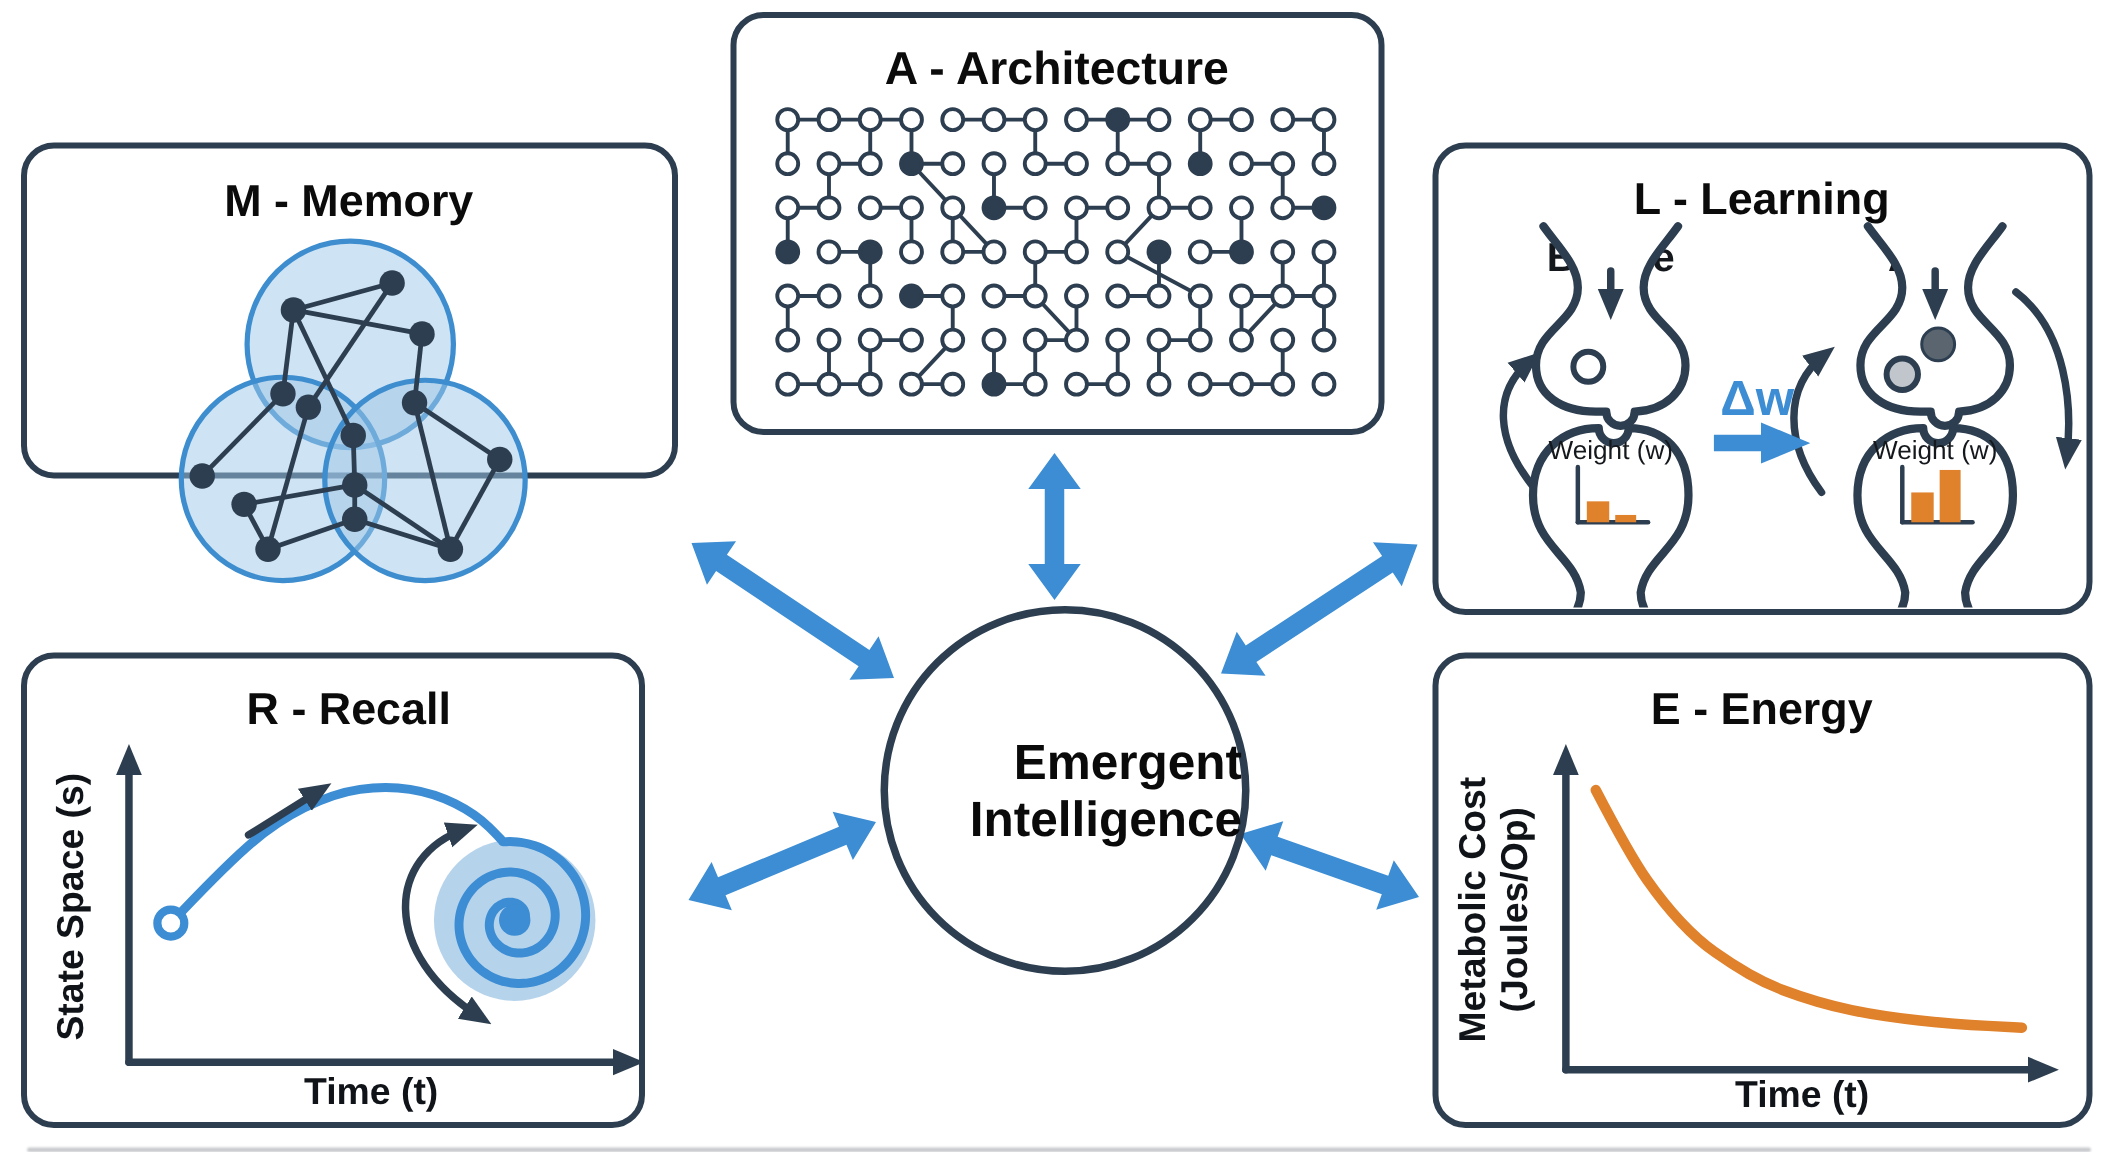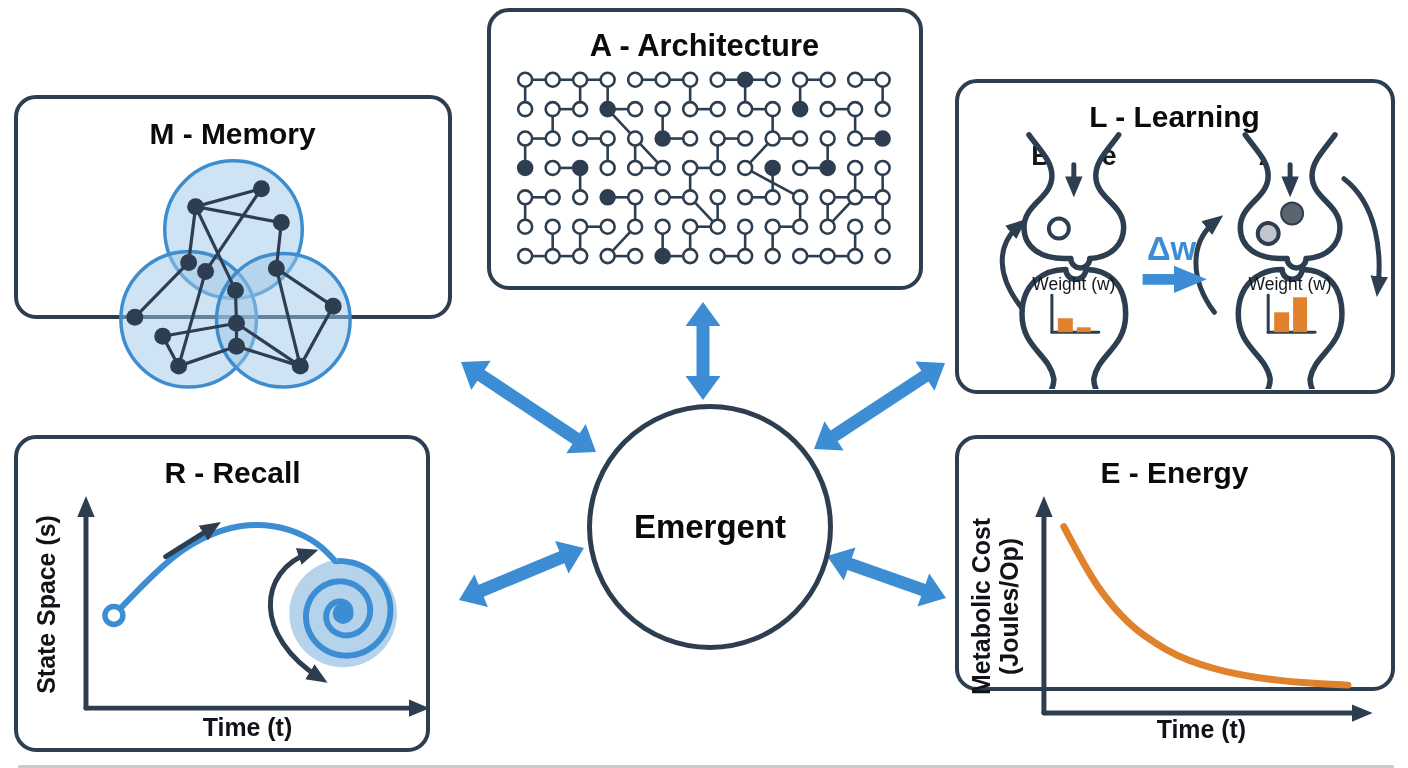--- a/index.html
+++ b/index.html
@@ -19,21 +19,21 @@
         text-anchor:middle;}
   .dwlbl{font-family:"Liberation Sans",sans-serif;font-weight:bold;font-size:33px;
          fill:#3c8dd3;text-anchor:middle;}
   .outline{fill:#ffffff;stroke:#2d3e50;stroke-width:5.5;stroke-linecap:round;
            stroke-linejoin:round;}
   .axis{stroke:#2d3e50;stroke-width:5;stroke-linecap:round;}
   .thin{stroke:#2d3e50;stroke-width:3;stroke-linecap:round;}
   .darkarrow{fill:none;stroke:#2d3e50;stroke-width:5;stroke-linecap:round;}
   #center-circle{position:absolute;left:587px;top:404px;width:236px;height:236px;
     background:#fff;border:5px solid #2d3e50;border-radius:50%;display:flex;
-    flex-direction:row;align-items:center;justify-content:center;z-index:3;}
+    flex-direction:column;align-items:flex-end;justify-content:center;z-index:3;}
   #center-circle div{font-weight:bold;font-size:33px;color:#0a0a0a;line-height:1.16;}
   #connector-layer{position:absolute;left:0;top:0;z-index:1;}
   #bottom-artifact{position:absolute;left:18px;right:14px;bottom:0;height:3px;
     background:rgba(110,116,124,0.38);filter:blur(0.7px);border-radius:2px;}
 </style>
 </head>
 <body>
 
 <div id="canvas">
 
@@ -269,21 +269,21 @@
           <circle cx="117" cy="219" r="8.5" fill="#2d3e50"></circle>
           <circle cx="145" cy="238" r="8.5" fill="#2d3e50"></circle>
           <circle cx="219" cy="225" r="8.5" fill="#2d3e50"></circle>
           <circle cx="219" cy="248" r="8.5" fill="#2d3e50"></circle>
           <circle cx="161" cy="268" r="8.5" fill="#2d3e50"></circle>
           <circle cx="283" cy="268" r="8.5" fill="#2d3e50"></circle>
         </g>
     </svg>
   </div>
 
-  <div class="panel" style="left:955px;top:79px;width:440px;height:315px">
+  <div class="panel" style="left:955px;top:95px;width:440px;height:315px">
     <svg viewBox="0 0 432 307" width="431" height="306">
       <defs>
         <marker id="mk-l" viewBox="0 0 12 10" refX="7" refY="5" markerWidth="4.2" markerHeight="4.2" orient="auto-start-reverse">
           <path d="M0 0 L12 5 L0 10 Z" fill="#2d3e50"></path>
         </marker>
         <marker id="mk-lb" viewBox="0 0 12 10" refX="6" refY="5" markerWidth="3" markerHeight="3.4" orient="auto">
           <path d="M0 0 L12 5 L0 10 Z" fill="#3c8dd3"></path>
         </marker>
       </defs>
       <text class="ptitle" x="216" y="44">L - Learning</text>
@@ -343,37 +343,38 @@
       <text class="axlbl" x="230" y="298">Time (t)</text>
       <circle cx="326" cy="175" r="54" fill="#a9cbe9" fill-opacity="0.85"></circle>
       <path fill="none" stroke="#3c8dd3" stroke-width="6" stroke-linecap="round" d="M 96 177 Q 128 143 146.5 126.5 Q 165 110 185 100 Q 205 90 222.5 87.5 Q 240 85 256 87.5 Q 272 90 286 97 Q 300 104 309 113 Q 318 122 317.8544866764339 122.32625897422885 Q 317.70897335286776 122.6525179484577 320.20016578856826 122.53158143590532 Q 322.6913582242687 122.41064492335295 325.1684315949208 122.5249139571634 Q 327.64550496557285 122.63918299097386 330.0864298848009 122.98492467325792 Q 332.52735480402896 123.330666355542 334.91067877763294 123.90210126704994 Q 337.294002751237 124.47353617855791 339.5990386975338 125.262913736617 Q 341.9040746438306 126.05229129467608 344.111080364353 127.0499823223418 Q 346.31808608487535 128.04767335000753 348.4084331292639 129.24227882375513 Q 350.49878017365256 130.43688429750273 352.45511065640915 131.8153591015856 Q 354.4114411391657 133.19383390566847 356.2178111920699 134.7416242943064 Q 358.02418124497416 136.28941468294434 359.6661899261112 137.99060803784803 Q 361.30819860724824 139.69180139275173 362.77310123436735 141.5292867640784 Q 364.2380038614865 143.36677213540503 365.5148088923539 145.32240996986897 Q 366.7916139232214 147.2780478043329 367.871162667219 149.33284719551375 Q 368.95071141121656 151.3876465866946 369.82574002309883 153.52194833008826 Q 370.7007686349811 155.65625007348194 371.36595201183326 157.84991377286724 Q 372.0311353886854 160.04357747225254 372.4831127630964 162.2761709246774 Q 372.9350901375075 164.50876437710227 373.17247233216096 166.7597534612547 Q 373.4098545268145 169.0107425454071 373.4332130064897 171.25967985218878 Q 373.45657148616493 173.50861715897045 373.26840951094397 175.73532763344997 Q 373.080247535723 177.96203810792946 372.68495388247425 180.14680001807415 Q 372.28966022922543 182.3315619282188 371.69344610568726 184.4552815373072 Q 371.0972319821491 186.57900114639563 370.30805190775595 188.62337954207058 Q 369.51887183336277 190.66775793774553 368.54632940200077 192.6154485604277 Q 367.5737869706387 194.56313918310985 366.4290265415493 196.3978946989784 Q 365.28426611246 198.23265021484696 363.9798515953955 199.93945749271953 Q 362.67543707833096 201.6462647705921 361.22521908677925 203.21146684661585 Q 359.7750010952275 204.77666892263963 358.1939738361792 206.1880729704626 Q 356.61294657713097 207.59947701828554 354.91709592668593 208.84644748396562 Q 353.2212452762409 210.09341794964567 351.42738955672394 211.1669541585606 Q 349.633533837207 212.24049036747553 347.75915886289954 213.133288063463 Q 345.88478388859215 214.0260857594505 343.94787388334555 214.73258219284173 Q 342.01096387809895 215.439078626233 340.0298298887899 215.95548096583394 Q 338.0486958994809 216.47188330543491 336.0418033344584 216.79618030834052 Q 334.0349107694359 217.12047731124616 332.0207076808914 217.25243434214065 Q 330.0065045923469 217.38439137303513 328.00325229617346 217.32552901985088 Q 326 217.26666666666665 324.02560758657756 217.02022335070595 Q 322.05121517315513 216.77378003474524 320.1230794081389 216.34465915921544 Q 318.19494364312266 215.91553828368563 316.32979568937697 215.3102406037375 Q 314.46464773563133 214.70494292378933 312.6784080467261 213.93148495232157 Q 310.8921683578208 213.15802698085383 309.19981100088165 212.2258463663967 Q 307.5074536439425 211.29366575193953 305.9228812061291 210.2135146767838 Q 304.33830876831576 209.1333636016281 302.8742388878792 207.9171913490704 Q 301.4101690074426 206.7010190965127 300.07803344836753 205.36184502479193 Q 298.74589788929245 204.02267095307113 297.55575494921254 202.57444918956207 Q 296.36561200913263 201.12622742605305 295.32607291481736 199.583704657959 Q 294.2865338205021 198.04118188986496 293.4047036251144 196.41974967655804 Q 292.52287342972664 194.79831746325112 291.80430678261894 193.11386053022102 Q 291.0857401355112 191.42940359719094 290.5344121499717 189.69814559209033 Q 289.9830841644322 187.96688758698974 289.6013764629205 186.20523578446492 Q 289.2196687614088 184.4435839819401 289.00837063282927 182.66797441589438 Q 288.7970725042498 180.8923648498487 288.75539696508474 179.1191093297319 Q 288.71372142591974 177.34585380961514 288.8393358379174 175.59099024162012 Q 288.9649502499151 173.8361266736251 289.2540210128062 172.11527405879107 Q 289.54309177569735 170.39442144395704 289.99034248532473 168.7226408637335 Q 290.43759319495206 167.05086028350996 291.0363755364102 165.4425231100476 Q 291.63515787786844 163.83418593658524 292.3775344108485 162.3028504207216 Q 293.1199109438286 160.77151490485792 293.9967488343353 159.3298122003825 Q 294.87358672484197 157.88810949590706 295.8746613846935 156.54764007523704 Q 296.8757360445451 155.207170654567 297.9898435583591 153.97841195953637 Q 299.1039510721731 152.74965326450575 300.3190282215593 151.64187931772562 Q 301.53410537094544 150.53410537094547 302.8373560079152 149.55531894934387 Q 304.14060664488494 148.57653252774227 305.51863312147526 147.73341037169877 Q 306.8966595980656 146.89028821565523 308.33559792715994 146.18813961588896 Q 309.77453625625424 145.48599101612268 311.26019365973474 144.92872998748132 Q 312.74585106321524 144.37146895883996 314.2638445579418 143.96160007667345 Q 315.7818380526684 143.55173119450694 317.31773273225883 143.2903490366968 Q 318.8536274118493 143.02896687888662 320.3930731026212 142.9157688861137 Q 321.9325187933931 142.80257089334083 323.46138379578076 142.83588333305855 Q 324.9902487981684 142.86919577277627 326.4947494699909 143.04601236981006 Q 327.9992501418134 143.22282896684385 329.46607513637434 143.53886164670524 Q 330.93290013093525 143.85489432656667 332.3493281704016 144.30463540752828 Q 333.76575620986785 144.75437648848992 335.11976635192616 145.33117155621264 Q 336.4737764939844 145.90796662393535 337.7541499365483 146.6040972288878 Q 339.0345233791121 147.30022783384027 340.2309359428933 148.10700306772037 Q 341.42734850667455 148.91377830160047 342.5304530377244 149.82163423517602 Q 343.6335575687742 150.7294901687516 344.6350556115589 151.7280960705956 Q 345.63655365434363 152.72670197243957 346.52925585941705 153.8050721764409 Q 347.4219580644905 154.88344238044223 348.1998329121878 156.03005263010684 Q 348.97770775988505 157.17666287977144 349.6359183014982 158.37956994945455 Q 350.2941288431113 159.58247701913766 350.8290572825034 160.82944039660927 Q 351.3639857218955 162.0764037740809 351.7732457822543 163.35500818524017 Q 352.1825058426132 164.63361259639944 352.46494298383413 165.93139016142675 Q 352.74738012505514 167.22916772645402 352.9030597958974 168.53371855699962 Q 353.0587394667396 169.8382693875452 353.08892369126374 171.13737946637445 Q 353.1191079157879 172.43648954520367 353.0262206245606 173.71824477260182 Q 352.93333333333334 174.99999999999997 352.72091495541565 176.25289534464713 Q 352.508496577498 177.50579068929432 352.18114850833854 178.7188334445953 Q 351.8538004391791 179.93187619989627 351.41712009129435 181.09468241916505 Q 350.98043974340953 182.25748863843384 350.44094697032176 183.3603719030573 Q 349.901454197234 184.46325516768079 349.2665099558093 185.49730693053263 Q 348.6315657143845 186.53135869338448 347.9092838958242 187.48851953436204 Q 347.1870020772639 188.4456803753396 346.386155492008 189.31880160594233 Q 345.5853089067521 190.19192283654507 344.7152304530141 190.97481799483967 Q 343.84515199927614 191.7577131531343 342.91563207851664 192.4451990381673 Q 341.9861121577571 193.1326849232003 341.0072934229021 193.72061192780785 Q 340.028474688047 194.30853893241542 339.0107452215629 194.79381054431417 Q 337.9930157550788 195.27908215621292 336.946901774136 195.65966360811137 Q 335.90078779319316 196.04024506000985 334.8368469682109 196.31516121913972 Q 333.7729061432286 196.59007737826963 332.7016225943205 196.7594000731109 Q 331.6303390454123 196.9287227679522 330.56202104898875 196.99354785395514 Q 329.49370305256514 197.05837293995808 328.438384448032 197.02078750573574 Q 327.38306584349897 196.9832020715134 326.350412078161 196.84624228132856 Q 325.31775831282306 196.70928249114368 324.31697800238305 196.47688264764554 Q 323.31619769194305 196.24448280414737 322.35596050510003 195.9214162964006 Q 321.395723318257 195.59834978865382 320.48408491762905 195.1901626637965 Q 319.57244651700114 194.7819755389392 318.7167812057962 194.29491350064478 Q 317.86111589459125 193.80785146235038 317.068057530029 193.2487811550846 Q 316.27499916546674 192.68971084781882 315.55039080688323 192.06603633219856 Q 314.82578244829966 191.44236181657828 314.17463511114266 190.7619371775882 Q 313.52348777398566 190.08151253859813 312.94994856156245 189.35255159472948 Q 312.3764093491392 188.62359065086082 311.8837391330551 187.854574748248 Q 311.39106891697105 187.08555884563518 310.98162963575146 186.28514372691848 Q 310.57219035453187 185.48472860820175 310.2474418989969 184.66165134119393 Q 309.9226934434619 183.83857407418614 309.68319999806147 183.0015610106188 Q 309.44370655266096 182.16454794705143 309.2891521651801 181.32222465698362 Q 309.1345977776993 180.47990136691578 309.06381083649 179.64070546015978 Q 308.99302389528077 178.8015095534038 309.0040101043885 177.97360725601237 Q 309.01499631349617 177.1457049586209 309.1049796726069 176.3369122606273 Q 309.1949630317175 175.52811956263363 309.3604342505641 174.74582869346824 Q 309.52590546941065 173.96353782430282 309.76267717588473 173.21464974532554 Q 309.99944888235876 172.46576166634827 310.3027169207438 171.7566251965041 Q 310.60598495912893 171.04748872665994 310.9703950201812 170.38384683821835 Q 311.33480508123347 169.72020494977676 311.7545238597763 169.10714868733123 Q 312.17424263831924 168.4940924248857 312.64303267699006 167.93602281319176 Q 313.11182271566094 167.3779532014978 313.6231200657475 166.87855141727078 Q 314.1344174158341 166.37914963304374 314.68141122797033 165.94135562349805 Q 315.22840504010657 165.50356161395237 315.804118189061 165.1295612516284 Q 316.3798313380155 164.75556088930443 316.9772011868996 164.44678165959 Q 317.5745710357837 164.1380024298755 318.186529455633 163.89511755556424 Q 318.79848787548224 163.65223268125294 319.4180396561181 163.47517349845617 Q 320.0375914367539 163.29811431565943 320.6578902538259 163.18609062833306 Q 321.27818907089784 163.0740669410067 321.89261021164333 163.02559499816567 Q 322.5070313523888 162.97712305532468 323.10924044845757 162.99006071654583 Q 323.7114495445263 163.00299837776694 324.29546661364026 163.07458695961316 Q 324.8794836827542 163.14617554145934 325.4397418413771 163.27308777072966 Q 326 163.4 326.5313982758719 163.57839343987462 Q 327.06279655174376 163.7567868797492 327.56074629732944 163.98236214253834 Q 328.05869604291513 164.20793740532747 328.5191605277071 164.47600042114885 Q 328.97962501249896 164.74406343697024 329.39915185284065 165.04959101167805 Q 329.8186786931824 165.35511858638586 330.1944248619469 165.69282645477813 Q 330.57017103071144 166.03053432317043 330.89992027485323 166.39494688513537 Q 331.22966951899497 166.75935944710034 331.51184209976384 167.1448803650544 Q 331.79401468053277 167.53040128300847 332.0276694380469 167.93138411876365 Q 332.2613241955611 168.33236695451882 332.4461530255472 168.74318503252886 Q 332.63098185553326 169.1540031105389 332.76729677043306 169.5691178121549 Q 332.90361168533286 169.9842325137709 332.9923247137426 170.39825923343227 Q 333.08103774215243 170.8122859530936 333.1236339988417 171.22005698194909 Q 333.1662302555309 171.6278280108046 333.1647345882512 172.02445165566854 Q 333.1632389209715 172.4210753005325 333.12017660914233 172.80199059582398 Q 333.0771142973132 173.18290589111547 332.99546634073954 173.54393231791693 L 332.91381838416595 173.90495874471839"></path>
       <circle cx="326" cy="175" r="10.5" fill="#3c8dd3"></circle>
       <circle cx="96" cy="177" r="9" fill="#ffffff" stroke="#3c8dd3" stroke-width="5.5"></circle>
       <line x1="148" y1="118" x2="196" y2="88" class="darkarrow" stroke-width="4.5" marker-end="url(#mk-r)"></line>
       <path d="M 293 114 C 240 132 236 198 303 240" class="darkarrow" marker-start="url(#mk-r)" marker-end="url(#mk-r)"></path>
     </svg>
   </div>
 
-  <div class="panel" style="left:955px;top:435px;width:440px;height:256px">
+  <div class="panel" style="left:955px;top:435px;width:440px;height:317px">
     <svg viewBox="0 0 432 309" width="431" height="308">
       <defs>
         <marker id="mk-e" viewBox="0 0 12 10" refX="7" refY="5" markerWidth="4.2" markerHeight="4.2" orient="auto-start-reverse">
           <path d="M0 0 L12 5 L0 10 Z" fill="#2d3e50"></path>
         </marker>
       </defs>
       <text class="ptitle" x="216" y="44">E - Energy</text>
       <line x1="85" y1="275" x2="85" y2="66" class="axis" marker-end="url(#mk-e)"></line>
       <line x1="85" y1="275" x2="406" y2="275" class="axis" marker-end="url(#mk-e)"></line>
       <g transform="translate(44,168) rotate(-90)">
         <text class="axlbl" x="0" y="-13">Metabolic Cost</text>
         <text class="axlbl" x="0" y="15">(Joules/Op)</text>
       </g>
       <text class="axlbl" x="243" y="300">Time (t)</text>
       <path fill="none" stroke="#e0812c" stroke-width="7" stroke-linecap="round" d="M 105 88 Q 127.8 131.74 139.2 147.94 Q 150.6 164.14 162 176.29 Q 173.39999999999998 188.44 184.79999999999998 196.54 Q 196.2 204.64 207.6 211.12 Q 219 217.6 230.39999999999998 221.893 Q 241.79999999999998 226.186 253.2 229.507 Q 264.6 232.828 276 235.17700000000002 Q 287.4 237.526 298.79999999999995 239.227 Q 310.2 240.928 321.6 242.143 Q 333 243.358 344.4 244.249 Q 355.8 245.14 367.2 245.707 Q 378.59999999999997 246.274 384.29999999999995 246.598 L 390 246.922"></path>
     </svg>
   </div>
 
   <div id="center-circle">
     <div>Emergent</div>
+    <div>Intelligence</div>
   </div>
 
   <div id="bottom-artifact"></div>
 </div>
 
 </body></html>

